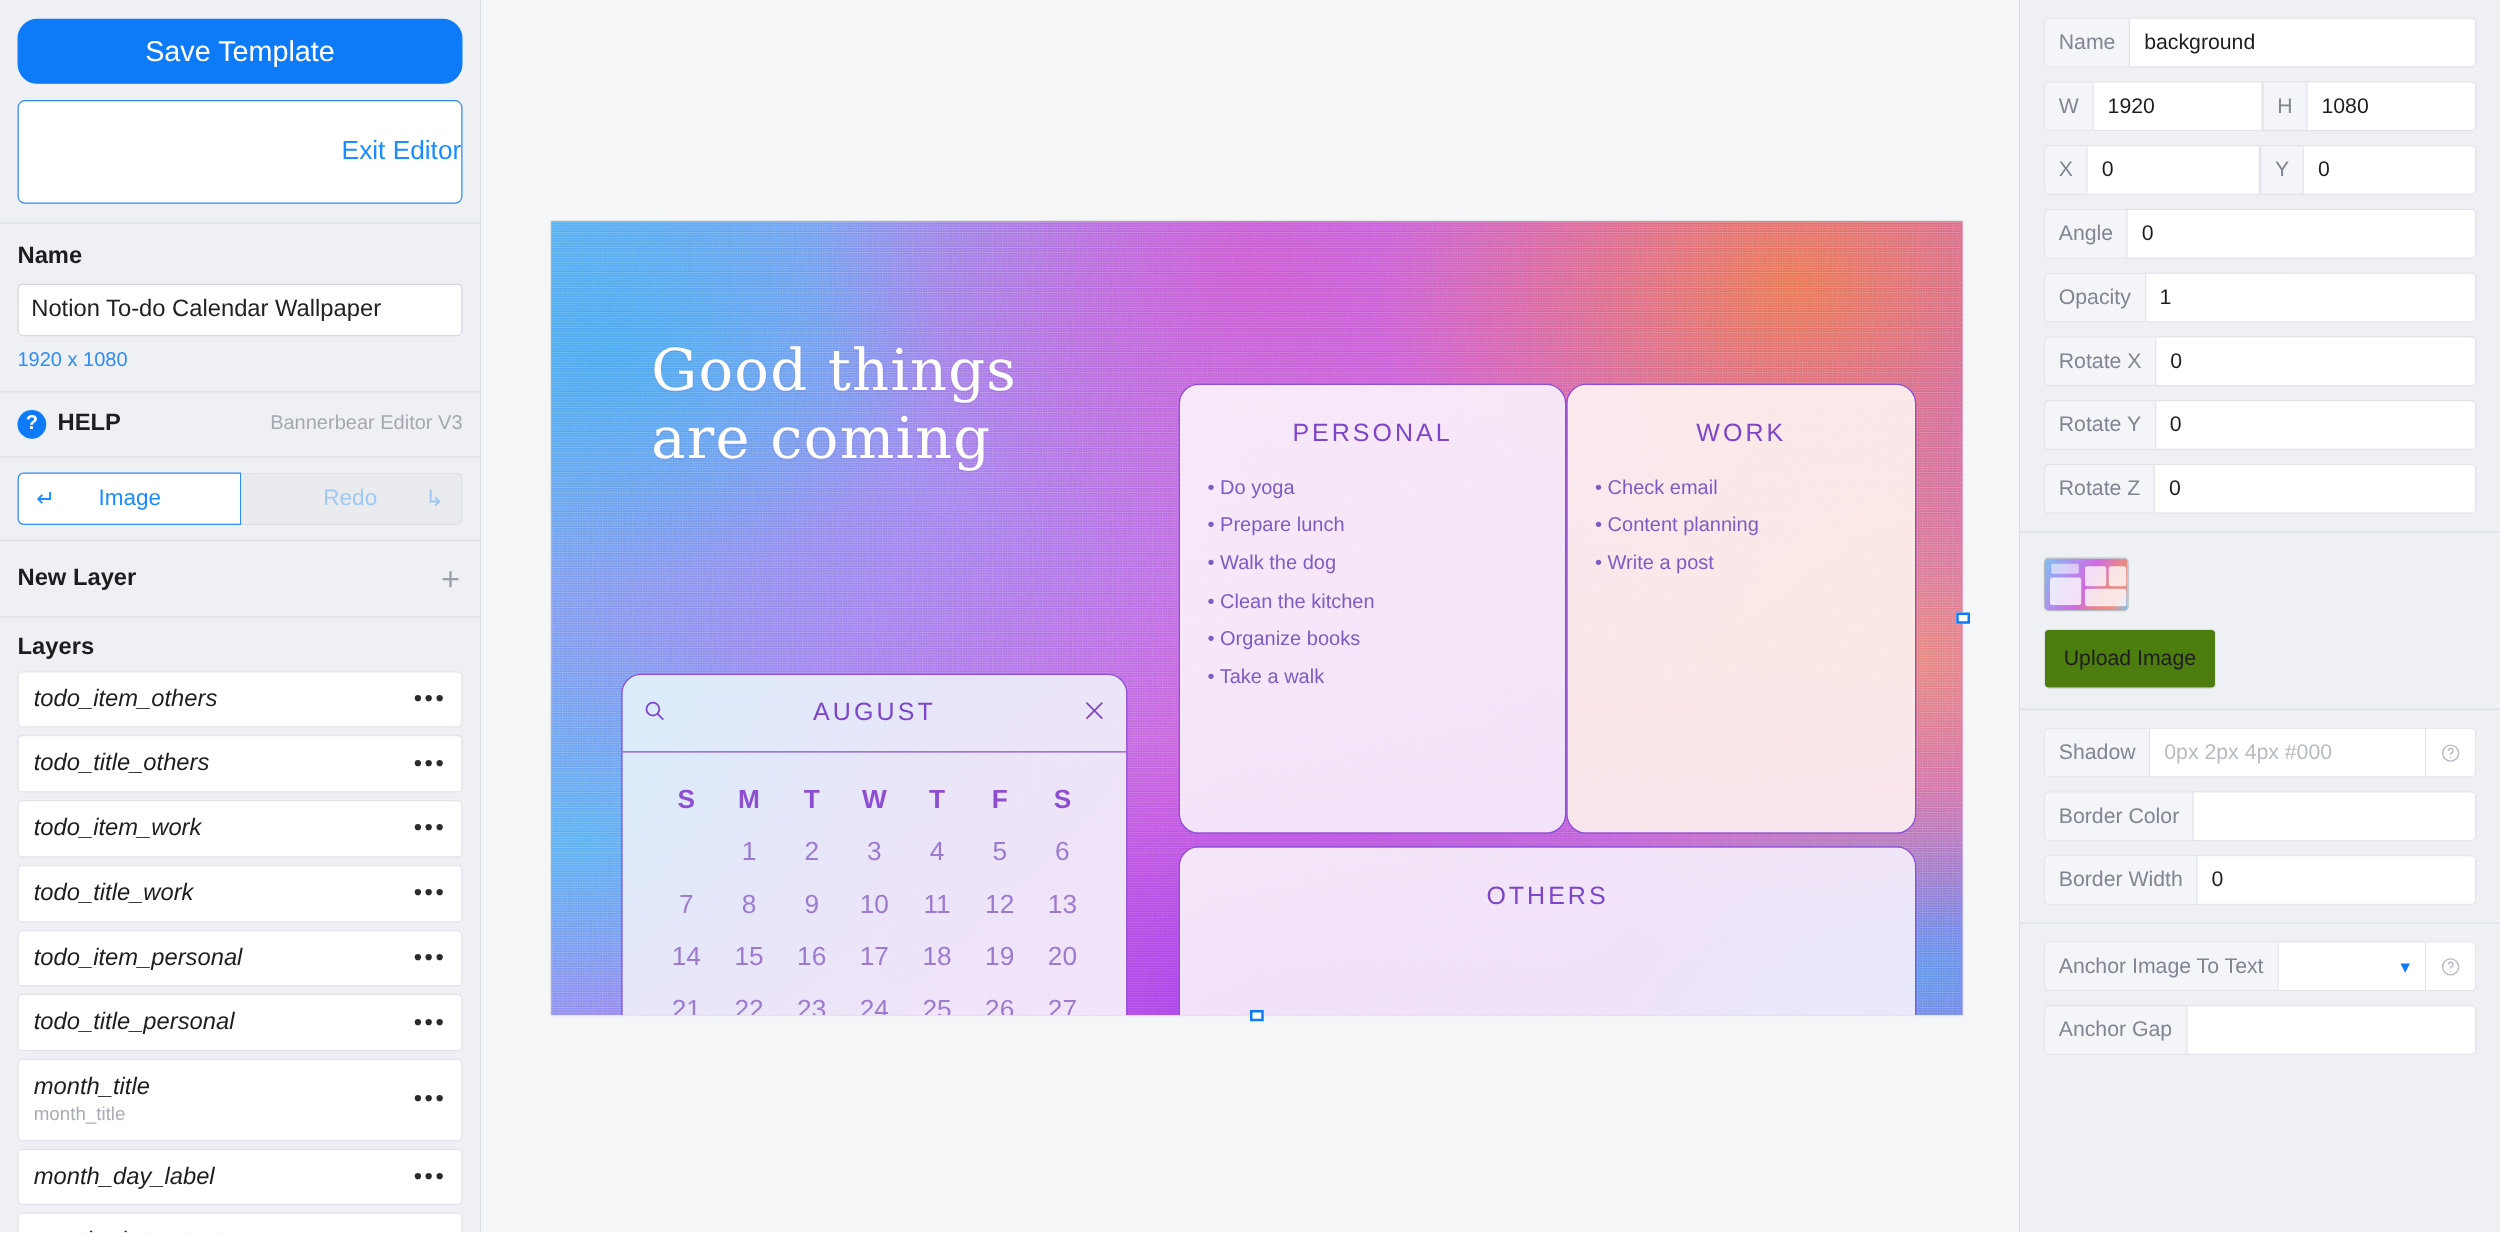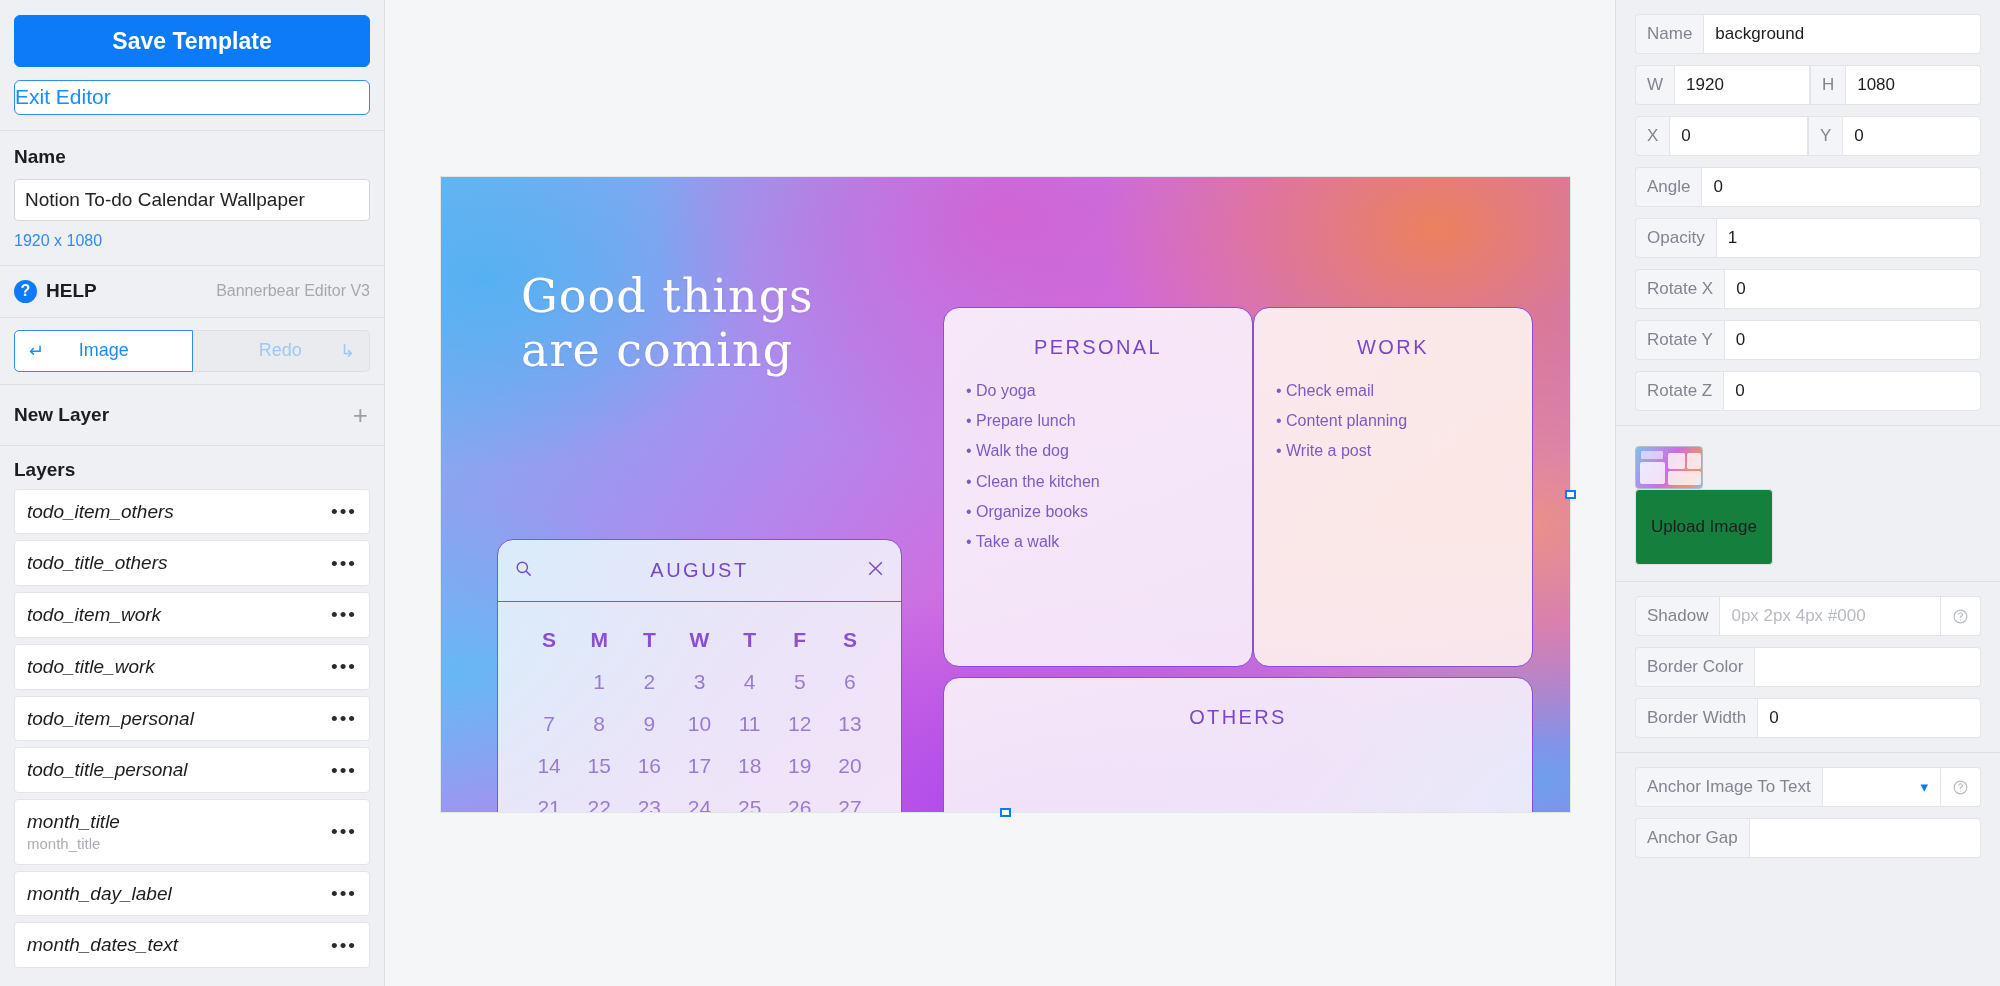--- a/index.html
+++ b/index.html
@@ -16,30 +16,30 @@
     width: 385px; min-width: 385px; height: 986px;
     background: #eef0f4;
     border-right: 1px solid #dcdfe4;
     display: flex; flex-direction: column;
     overflow: hidden;
   }
   .sb-section { padding: 15px 14px 15px 14px; border-bottom: 1px solid #dcdfe4; }
   .btn-primary {
     display: block; width: 100%;
     background: #0d7bf7; color: #fff;
-    border: 1px solid #0d7bf7; border-radius: 6px;
-    font-size: 23px; font-weight: 700;
+    border: 1px solid #0d7bf7; border-radius: 16px;
+    font-size: 23px; font-weight: 400;
     padding: 12px 0; text-align: center; cursor: pointer;
     line-height: 1.15;
   }
   .btn-secondary {
     display: block; width: 100%;
     background: #fff; color: #1a8cff;
     border: 1px solid #2f8bf5; border-radius: 6px;
-    font-size: 21px; padding: 4px 0; text-align: left;
+    font-size: 21px; padding: 28px 0; text-align: right;
     margin-top: 13px; cursor: pointer; line-height: 1.15;
   }
   .label-strong { font-size: 19px; font-weight: 700; color: #1d1d1f; }
   .name-input {
     display: block; width: 100%; margin-top: 11px;
     background: #fff; border: 1px solid #d4d7dd; border-radius: 4px;
     font-size: 19px; color: #222; padding: 9px 10px;
     font-family: "Liberation Sans", sans-serif;
   }
   .dims { font-size: 16px; color: #2f8bf5; margin-top: 11px; }
@@ -246,23 +246,23 @@
   .thumb .tb { position: absolute; background: rgba(255,255,255,0.78); border-radius: 2px; }
   .thumb .t1 { left: 4px; top: 15px; width: 25px; height: 22px; }
   .thumb .t2 { left: 32px; top: 6px; width: 17px; height: 16px; }
   .thumb .t3 { left: 51px; top: 6px; width: 14px; height: 16px; }
   .thumb .t4 { left: 32px; top: 24px; width: 33px; height: 14px; }
   .thumb .tt {
     position: absolute; left: 5px; top: 4px; width: 22px; height: 8px;
     background: rgba(255,255,255,0.55); border-radius: 1px;
   }
   .btn-upload {
-    display: inline-block;
-    background: #15803d; border: 1px solid #dfe1e6; border-radius: 4px;
-    font-size: 17px; color: #1d1d1f; padding: 27px 15px; cursor: pointer;
+    margin-top: 14px; display: inline-block;
+    background: #4d7c0f; border: 1px solid #dfe1e6; border-radius: 4px;
+    font-size: 17px; color: #1d1d1f; padding: 13px 15px; cursor: pointer;
     font-family: "Liberation Sans", sans-serif;
   }
 </style>
 </head>
 <body>
 
 <div class="app">
 
   <aside class="sidebar">
 

